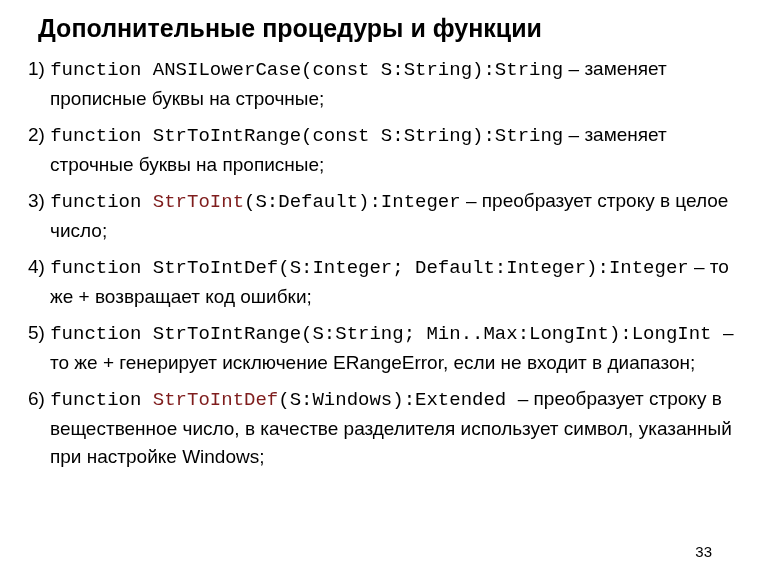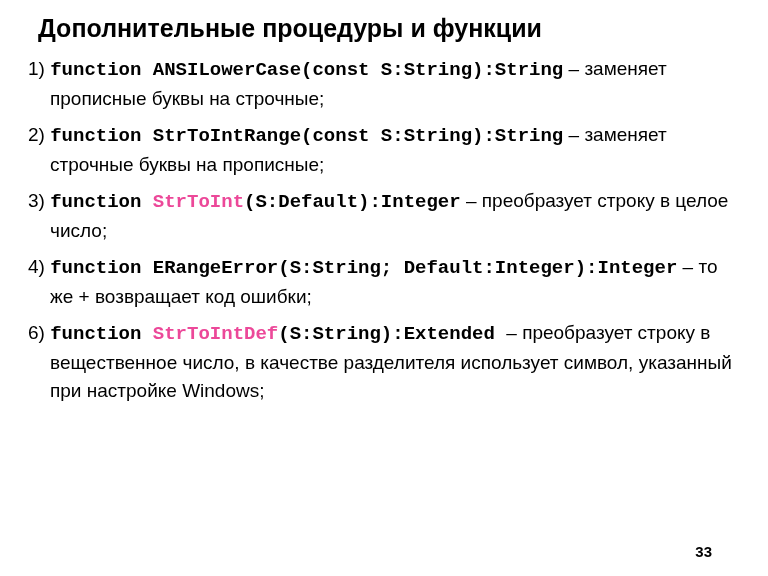--- a/index.html
+++ b/index.html
@@ -25,30 +25,30 @@
   }
   .item {
     font-size: 19px;
     line-height: 1.5;
     margin-bottom: 8px;
     padding-left: 22px;
     text-indent: -22px;
   }
   .code {
     font-family: "Courier New", Courier, monospace;
-    font-weight: bold;
+    font-weight: normal;
     margin-top: 26px;
   }
-  .kw { color: #ec4899; } 
+  .kw { color: #7f1d1d; } 
   .page {
     position: absolute;
     right: 56px;
     bottom: 16px;
     font-size: 15px;
-    font-weight: bold;
+    font-weight: normal;
   }
 </style>
 </head>
 <body>
 
 <div class="slide">
   <h1 class="title">Дополнительные процедуры и функции</h1>
 
   <div class="item">
     <span>1) </span><span class="code">function ANSILowerCase(const S:String):String</span><span> – заменяет прописные буквы на строчные;</span>
@@ -56,22 +56,25 @@
 
   <div class="item">
     <span>2) </span><span class="code">function StrToIntRange(const S:String):String</span><span> – заменяет строчные буквы на прописные;</span>
   </div>
 
   <div class="item">
     <span>3) </span><span class="code">function </span><span class="code kw">StrToInt</span><span class="code">(S:Default):Integer</span><span> – преобразует строку в целое число;</span>
   </div>
 
   <div class="item">
-    <span>4) </span><span class="code">function ERangeError(S:String; Default:Integer):Integer</span><span> – то же + возвращает код ошибки;</span>
+    <span>4) </span><span class="code">function StrToIntDef(S:Integer; Default:Integer):Integer</span><span> – то же + возвращает код ошибки;</span>
   </div>
 
+  <div class="item">
+    <span>5) </span><span class="code">function StrToIntRange(S:String; Min..Max:LongInt):LongInt </span><span> – то же + генерирует исключение ERangeError, если не входит в диапазон;</span>
+  </div>
 
   <div class="item">
-    <span>6) </span><span class="code">function </span><span class="code kw">StrToIntDef</span><span class="code">(S:String):Extended </span><span> – преобразует строку в вещественное число, в качестве разделителя использует символ, указанный при настройке Windows;</span>
+    <span>6) </span><span class="code">function </span><span class="code kw">StrToIntDef</span><span class="code">(S:Windows):Extended </span><span> – преобразует строку в вещественное число, в качестве разделителя использует символ, указанный при настройке Windows;</span>
   </div>
 
   <div class="page">33</div>
 </div>
 
 </body></html>

